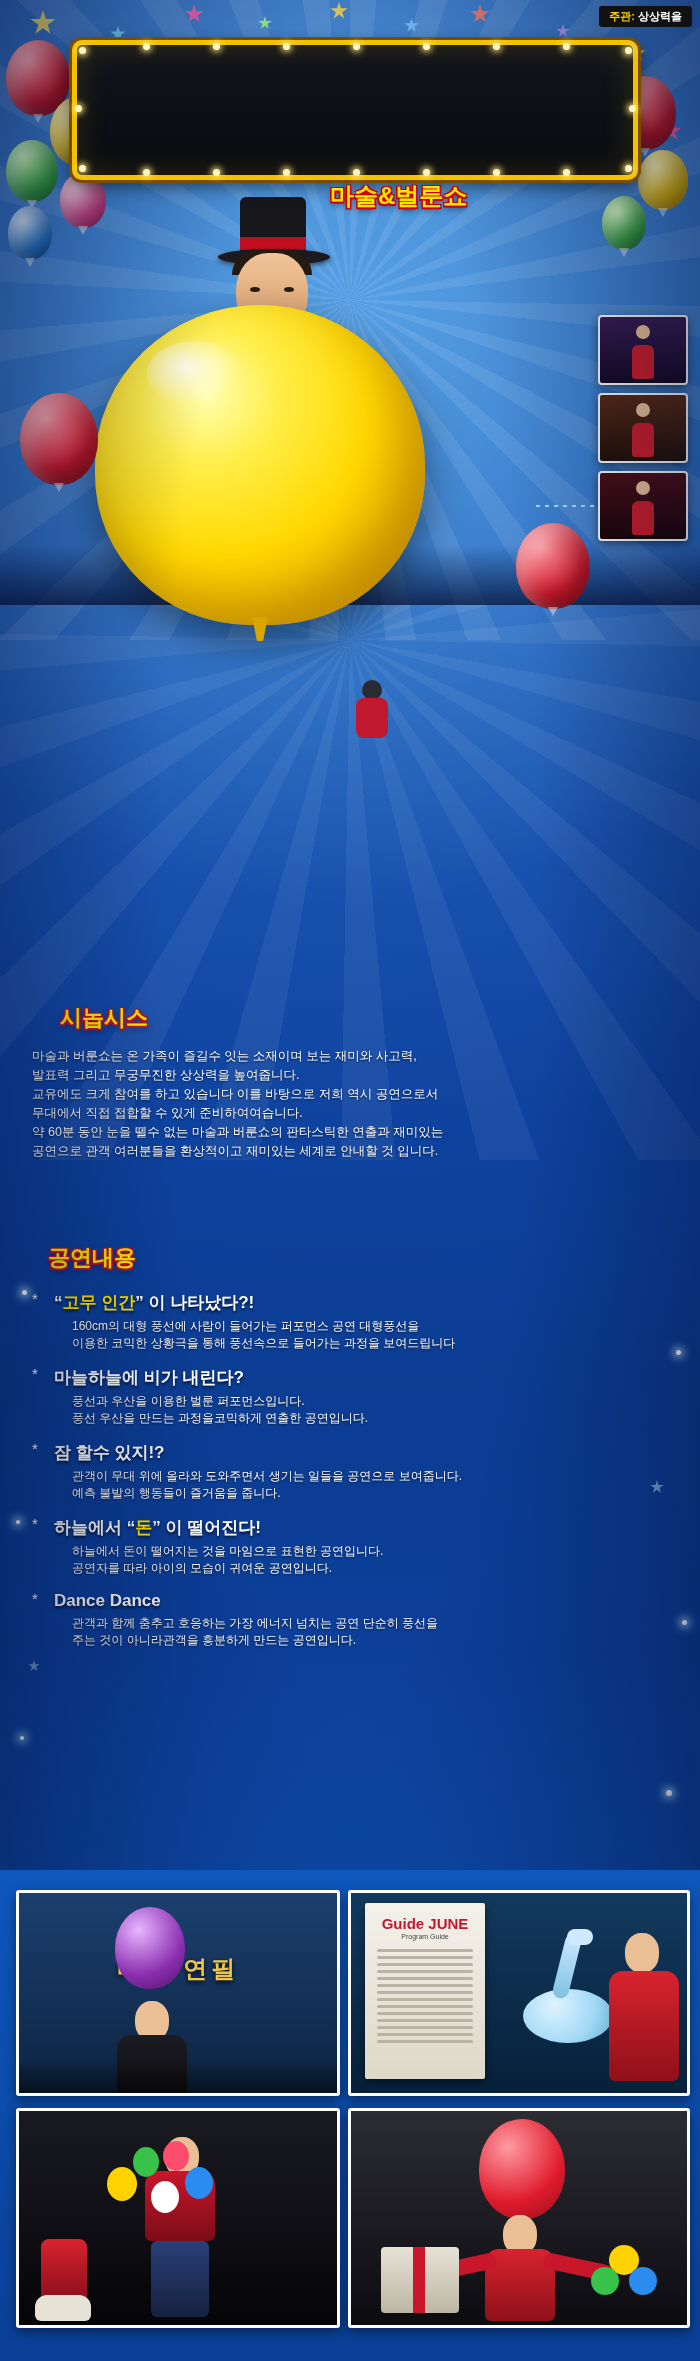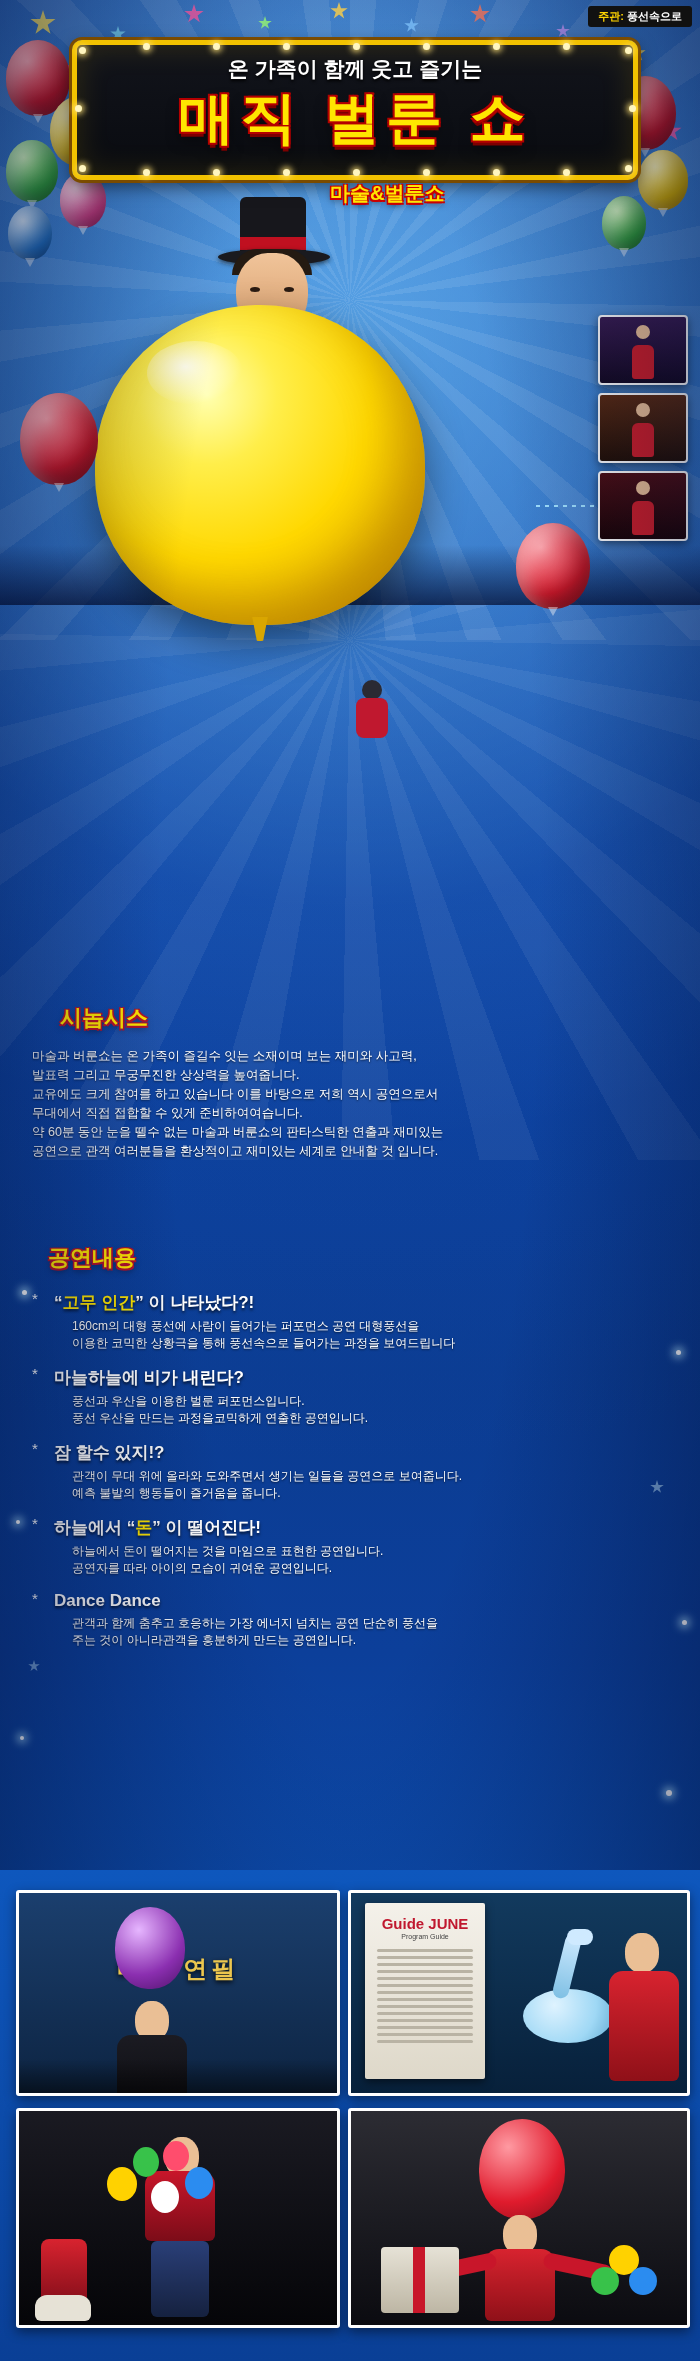--- a/index.html
+++ b/index.html
@@ -77,21 +77,21 @@
     text-align:center;
     font-size:56px;font-weight:bold;
     letter-spacing:6px;
     color:#ffe600;
     text-shadow:
       -2px -2px 0 #b40000, 2px -2px 0 #b40000, -2px 2px 0 #b40000, 2px 2px 0 #b40000,
       0 5px 0 #7d0000, 0 8px 14px rgba(0,0,0,.6);
   }
   .title-badge{
     position:absolute;left:330px;top:180px;
-    font-size:20px;font-weight:bold;color:#ffe600;
+    font-size:24px;font-weight:bold;color:#ffe600;
     text-shadow:-1.5px -1.5px 0 #c00,1.5px -1.5px 0 #c00,-1.5px 1.5px 0 #c00,1.5px 1.5px 0 #c00, 0 3px 6px rgba(0,0,0,.6);
     z-index:30;
   }
 
   
   .balloon{
     position:absolute;border-radius:50% 50% 48% 48%;
     box-shadow:inset -10px -14px 22px rgba(0,0,0,.28), inset 12px 10px 18px rgba(255,255,255,.35);
   }
   .balloon:after{
@@ -232,21 +232,21 @@
 </head>
 <body>
 
 <div class="poster">
 
   <div class="rays"></div>
   <div class="rays2"></div>
 
   <div class="organizer">
     <span>주관:</span>
-    <span class="who">풍선속으로</span>
+    <span class="who">상상력을</span>
   </div>
 
   <div class="star" style="left:30px;top:10px;width:26px;height:26px;background:#ffe35a;"></div>
   <div class="star" style="left:110px;top:26px;width:16px;height:16px;background:#7fe0ff;"></div>
   <div class="star" style="left:184px;top:4px;width:20px;height:20px;background:#ff5ea8;"></div>
   <div class="star" style="left:258px;top:16px;width:14px;height:14px;background:#9cff7a;"></div>
   <div class="star" style="left:330px;top:2px;width:18px;height:18px;background:#ffd34d;"></div>
   <div class="star" style="left:404px;top:18px;width:15px;height:15px;background:#7fc4ff;"></div>
   <div class="star" style="left:470px;top:4px;width:20px;height:20px;background:#ff7a5e;"></div>
   <div class="star" style="left:556px;top:24px;width:14px;height:14px;background:#c89cff;"></div>
@@ -284,22 +284,20 @@
       <span class="bulb" style="left:140px;top:128px;"></span>
       <span class="bulb" style="left:210px;top:128px;"></span>
       <span class="bulb" style="left:280px;top:128px;"></span>
       <span class="bulb" style="left:350px;top:128px;"></span>
       <span class="bulb" style="left:420px;top:128px;"></span>
       <span class="bulb" style="left:490px;top:128px;"></span>
       <span class="bulb" style="left:552px;top:124px;"></span>
       <span class="bulb" style="left:2px;top:64px;"></span>
       <span class="bulb" style="left:556px;top:64px;"></span>
     </div>
-    <div class="title-sub">온 가족이 함께 웃고 즐기는</div>
-    <div class="title-main">매직 벌룬 쇼</div>
   </div>
   <div class="title-badge">마술&amp;벌룬쇼</div>
 
   <div class="hero">
     <div class="stage-floor"></div>
 
     <div class="hero-person">
       <div class="hat">
         <div class="hat-top"></div>
         <div class="hat-band"></div>

